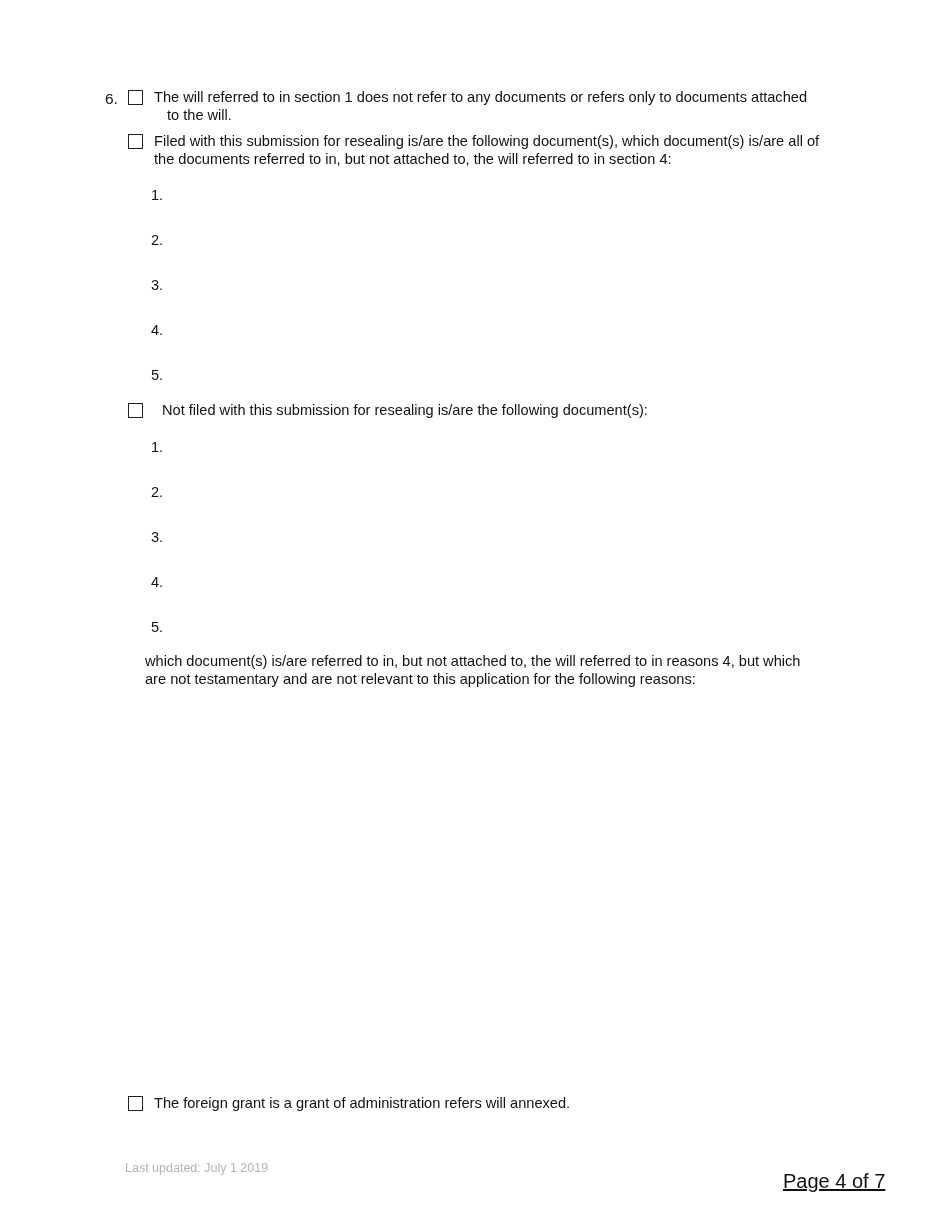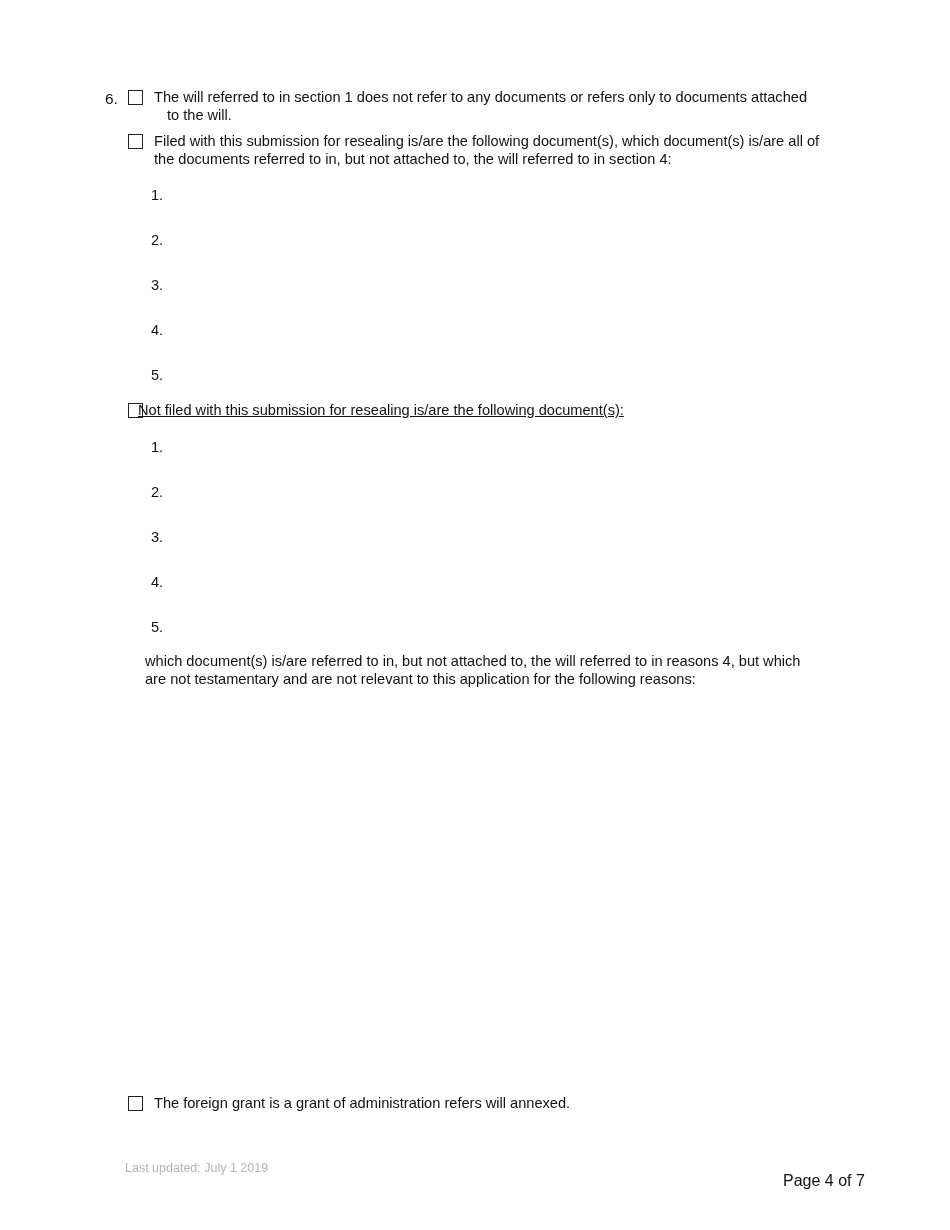--- a/index.html
+++ b/index.html
@@ -9,21 +9,21 @@
       font-size: 14.6px; line-height: 18px;
     }
     .abs { position: absolute; }
     .cb {
       position: absolute; width: 15px; height: 15px;
       border: 1.3px solid #222; box-sizing: border-box; background: #fff; cursor: pointer;
     }
     .txt { position: absolute; white-space: nowrap; }
     .num { position: absolute; }
     .footer-left { color: #b3b3b3; font-size: 12.5px; margin-left: 38px; }
-    .footer-right { font-size: 16px; }
+    .footer-right { font-size: 20px; text-decoration: underline; }
   </style>
 </head>
 <body>
 
 <div>
   <span class="txt" style="left:105px; top:90px; font-size:15.5px;">6.</span>
 
   <div class="cb" style="left:128px; top:90px;"></div>
   <span class="txt" style="left:154px; top:88px;">The will referred to in section 1 does not refer to any documents or refers only to documents attached</span>
   <span class="txt" style="left:167px; top:106px;">to the will.</span>
@@ -34,21 +34,21 @@
 
   <div>
     <span class="num" style="left:151px; top:186px;">1.</span>
     <span class="num" style="left:151px; top:231px;">2.</span>
     <span class="num" style="left:151px; top:276px;">3.</span>
     <span class="num" style="left:151px; top:321px;">4.</span>
     <span class="num" style="left:151px; top:366px;">5.</span>
   </div>
 
   <div class="cb" style="left:128px; top:403px;"></div>
-  <span class="txt" style="left:138px; top:401px;text-decoration:underline;">Not filed with this submission for resealing is/are the following document(s):</span>
+  <span class="txt" style="left:162px; top:401px;">Not filed with this submission for resealing is/are the following document(s):</span>
 
   <div>
     <span class="num" style="left:151px; top:438px;">1.</span>
     <span class="num" style="left:151px; top:483px;">2.</span>
     <span class="num" style="left:151px; top:528px;">3.</span>
     <span class="num" style="left:151px; top:573px;">4.</span>
     <span class="num" style="left:151px; top:618px;">5.</span>
   </div>
 
   <span class="txt" style="left:145px; top:652px;">which document(s) is/are referred to in, but not attached to, the will referred to in reasons 4, but which</span>

